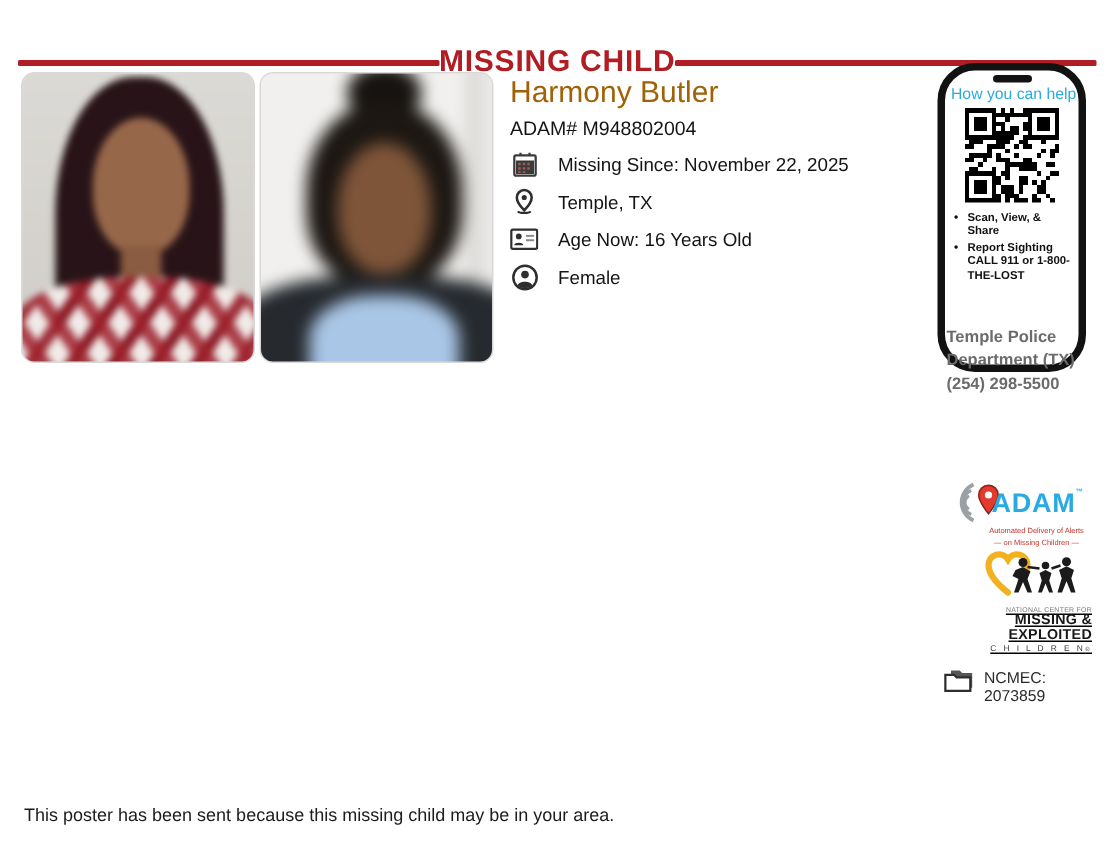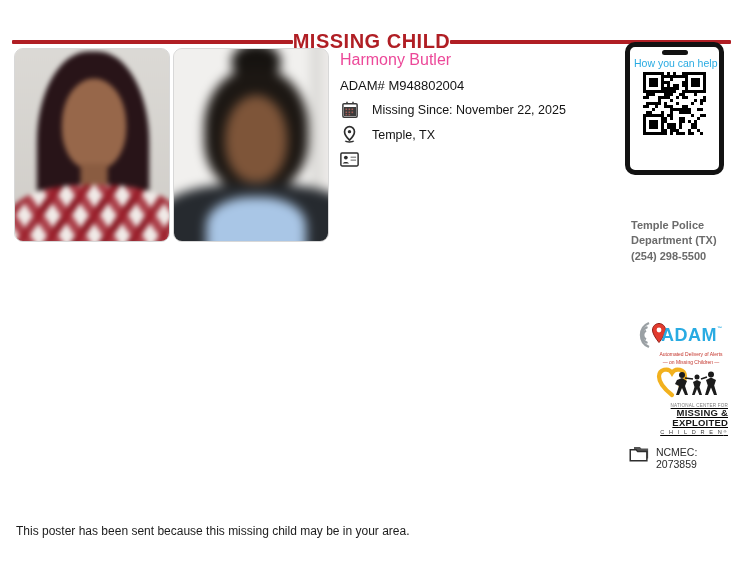--- a/index.html
+++ b/index.html
@@ -44,45 +44,45 @@
   .hair2 { position:absolute; top:30px; left:40px; width:100px; height:118px;
     background:#1c1713; border-radius:48% 48% 40% 40%; }
   .face2 { position:absolute; top:56px; left:60px; width:60px; height:84px;
     background:#7e5539; border-radius:50% 50% 46% 46%; }
   .jacket2 { position:absolute; bottom:-8px; left:-2px; width:184px; height:74px;
     background:#262a2f; border-radius:38% 38% 0 0; }
   .shirt2 { position:absolute; bottom:-8px; left:42px; width:96px; height:62px;
     background:#a9c6e6; border-radius:44% 44% 0 0; }
 
   
-  .child-name { position:absolute; top:51px; left:340px; font-size:16px; color:#ec4899; }
+  .child-name { position:absolute; top:51px; left:340px; font-size:20px; color:#a16207; }
   .ncic { position:absolute; top:78px; left:340px; font-size:13px; color:#141414; }
   .details { position:absolute; top:97px; left:340px; display:flex; flex-direction:column; }
   .detail-row { display:flex; align-items:center; height:25px; gap:13px; }
   .detail-icon { width:19px; height:19px; flex:0 0 19px; display:flex; align-items:center; justify-content:center; }
   .detail-text { font-size:12.5px; color:#141414; }
 
   
   .phone {
-    position:absolute; top:42px; left:625px; width:99px; height:133px;
-    background:#fff; border:5px solid #121212; border-radius:10px; padding:2px 4px;
+    position:absolute; top:42px; left:625px; width:99px; height:206px;
+    background:#fff; border:5px solid #121212; border-radius:25px; padding:2px 4px;
   }
   .phone-notch { width:26px; height:5px; background:#121212; border-radius:3px; margin:1px auto 2px; }
   .phone-heading { color:#29ABE2; font-size:10.5px; text-align:center; margin-bottom:3px; white-space:nowrap; }
   .qr { width:63px; height:63px; margin:0 auto 5px; display:block; }
   .phone-bullets { list-style:none; padding:0 0 0 2px; }
   .phone-bullets li { position:relative; padding-left:9px; font-size:7.6px; font-weight:bold; color:#111; line-height:1.25; margin-bottom:1px; }
   .phone-bullets li::before { content:"•"; position:absolute; left:0; top:0; font-size:8px; }
 
   
   .agency { position:absolute; top:218px; left:631px; font-size:11px; color:#6b6b6b; line-height:1.4;font-weight:bold; }
 
   
   .caution { position:absolute; top:249px; left:16px; width:620px; font-size:11.7px; color:#1c1c1c; }
-  .footer-note { position:absolute; top:524px; left:16px; font-size:12px; color:#1c1c1c; }
+  .footer-note { position:absolute; top:536px; left:16px; font-size:12px; color:#1c1c1c; }
 
   
   .adam { position:absolute; top:320px; left:628px; width:108px; }
   .adam-top { display:flex; align-items:center; }
   .adam-word { color:#29ABE2; font-size:18px; font-weight:800; letter-spacing:.5px; line-height:1; margin-left:-7px; }
   .adam-tm { font-size:5px; vertical-align:top; color:#29ABE2; }
   .adam-tag { color:#C4342B; font-size:5px; text-align:center; line-height:1.5; margin-top:1px; margin-left:18px; white-space:nowrap; }
 
   
   .ncmec { position:absolute; top:366px; left:652px; width:76px; text-align:right;text-decoration:underline; }
@@ -163,20 +163,31 @@
     <div class="detail-row">
       <span class="detail-icon">
         <svg width="19" height="15" viewBox="0 0 26 20">
             <rect x="1.2" y="1.2" width="23.6" height="17.6" rx="1.5" fill="none" stroke="#2e2e2e" stroke-width="2"></rect>
             <circle cx="8" cy="7.4" r="2.6" fill="#2e2e2e"></circle>
             <path d="M3.8 15.5c0-3 8.4-3 8.4 0z" fill="#2e2e2e"></path>
             <rect x="14.5" y="6" width="7.5" height="1.8" fill="#8a8a8a"></rect>
             <rect x="14.5" y="10" width="7.5" height="1.8" fill="#8a8a8a"></rect>
           </svg>
       </span>
+      <span class="detail-text">Age Now: 16 Years Old</span>
+    </div>
+    <div class="detail-row">
+      <span class="detail-icon">
+        <svg width="18" height="18" viewBox="0 0 24 24">
+            <circle cx="12" cy="12" r="10.4" fill="none" stroke="#2e2e2e" stroke-width="2.2"></circle>
+            <circle cx="12" cy="9.4" r="3.4" fill="#2e2e2e"></circle>
+            <path d="M5.4 19.2c1-4.6 12.2-4.6 13.2 0a10.4 10.4 0 0 1-13.2 0z" fill="#2e2e2e"></path>
+          </svg>
+      </span>
+      <span class="detail-text">Female</span>
     </div>
   </div>
 
   <div class="phone">
     <div class="phone-notch"></div>
     <div class="phone-heading">How you can help</div>
     <svg class="qr" id="qr" viewBox="0 0 21 21" shape-rendering="crispEdges">
         <rect x="8" y="0" width="1" height="1" fill="#000"></rect>
         <rect x="10" y="0" width="1" height="1" fill="#000"></rect>
         <rect x="13" y="0" width="1" height="1" fill="#000"></rect>
@@ -308,20 +319,24 @@
         <rect x="0" y="0" width="7" height="7" fill="#000"></rect>
         <rect x="1" y="1" width="5" height="5" fill="#fff"></rect>
         <rect x="2" y="2" width="3" height="3" fill="#000"></rect>
         <rect x="14" y="0" width="7" height="7" fill="#000"></rect>
         <rect x="15" y="1" width="5" height="5" fill="#fff"></rect>
         <rect x="16" y="2" width="3" height="3" fill="#000"></rect>
         <rect x="0" y="14" width="7" height="7" fill="#000"></rect>
         <rect x="1" y="15" width="5" height="5" fill="#fff"></rect>
         <rect x="2" y="16" width="3" height="3" fill="#000"></rect>
       </svg>
+    <ul class="phone-bullets">
+      <li>Scan, View, &amp; Share</li>
+      <li>Report Sighting CALL 911 or 1-800-THE-LOST</li>
+    </ul>
   </div>
 
   <div class="agency">
     <div>Temple Police</div>
     <div>Department (TX)</div>
     <div>(254) 298-5500</div>
   </div>
 
 
   <div class="adam">

